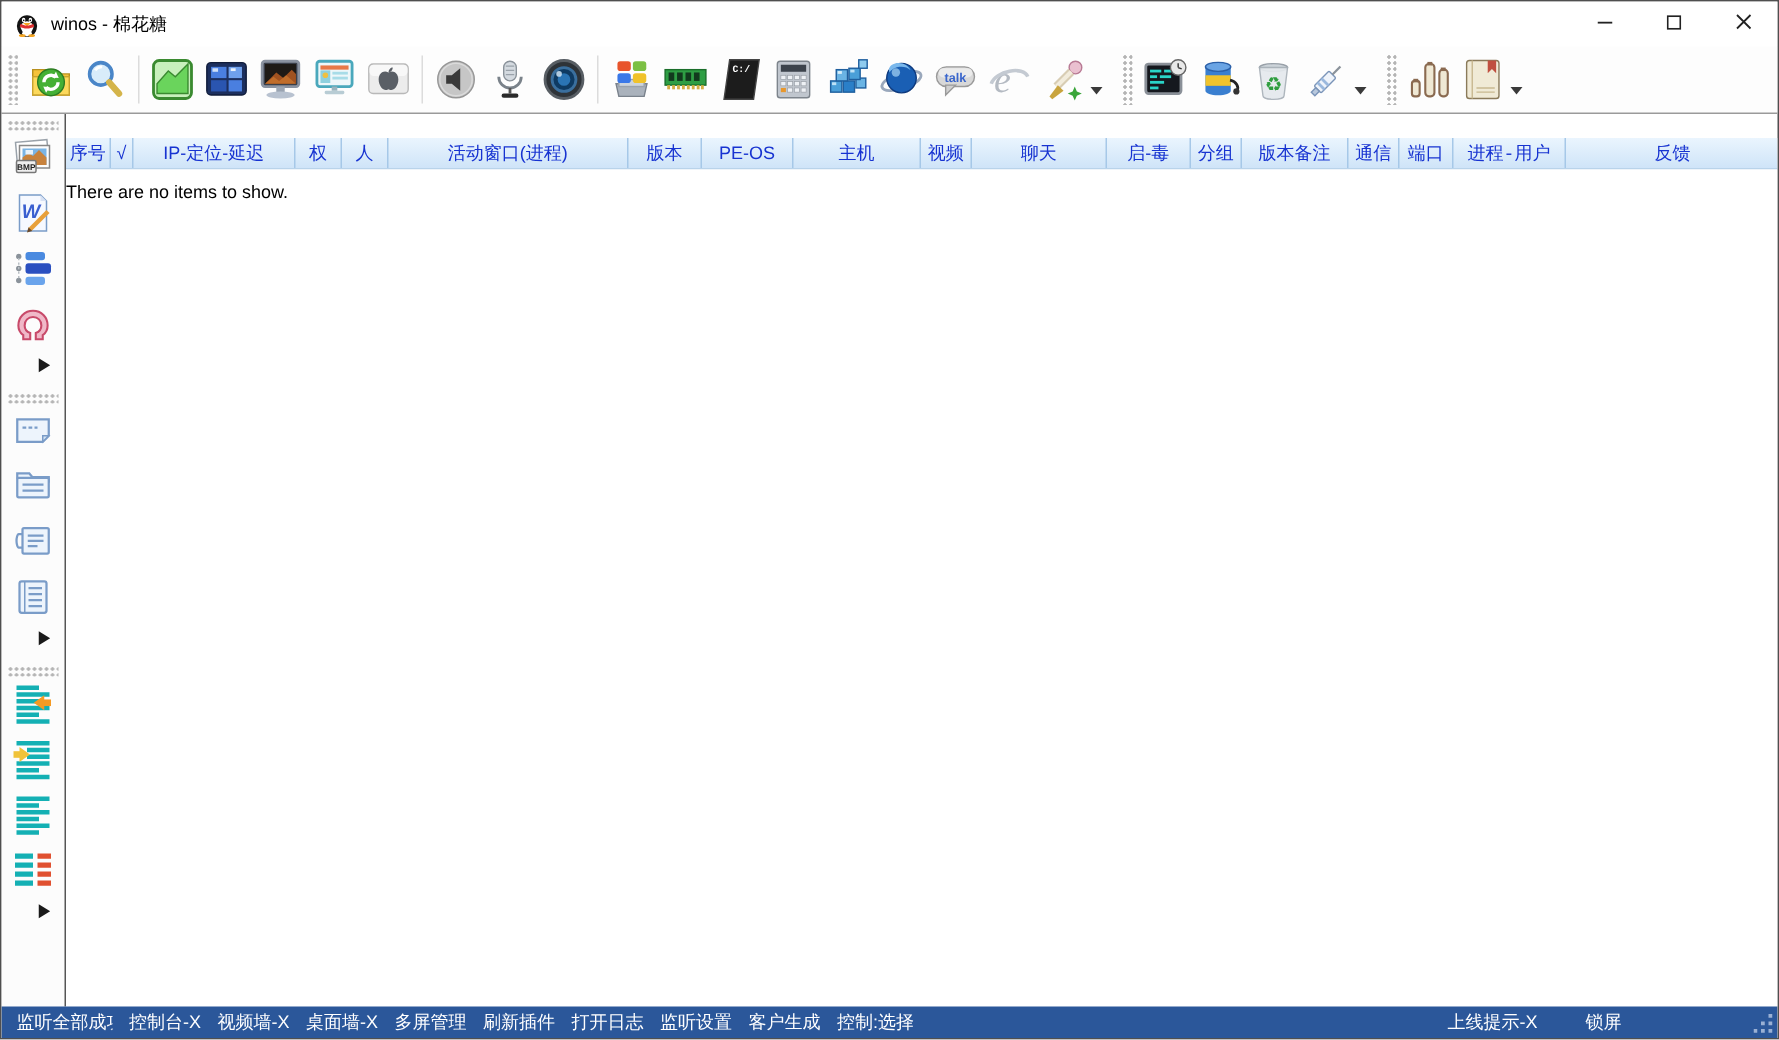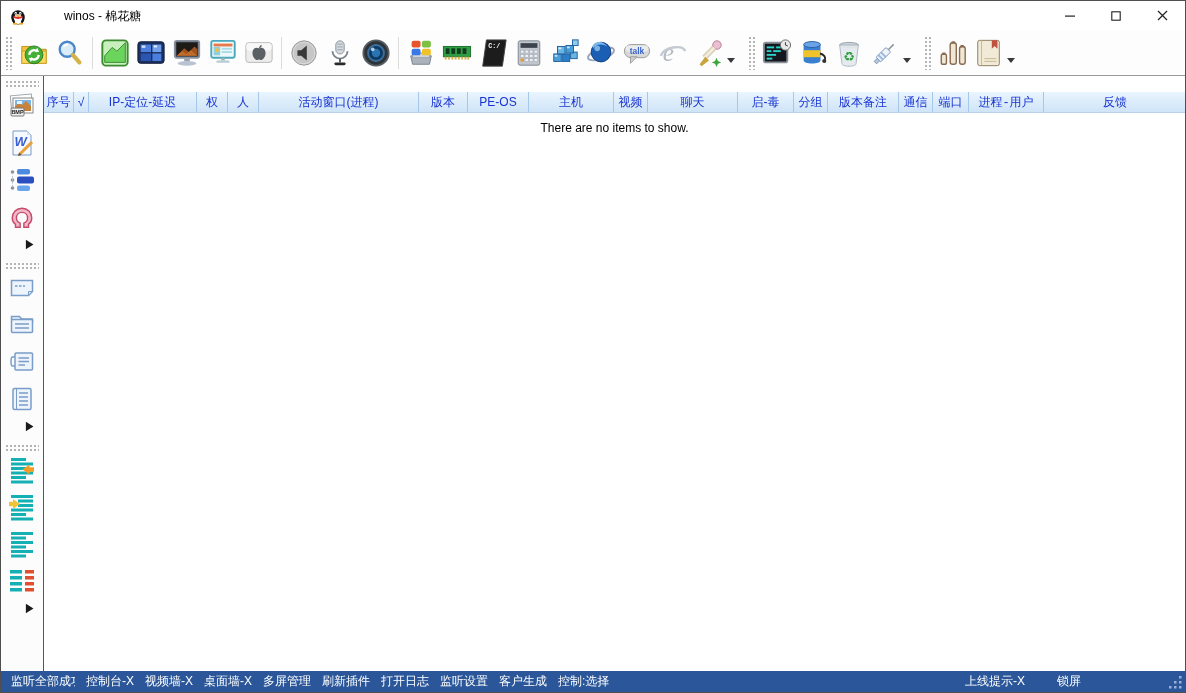--- a/index.html
+++ b/index.html
@@ -5,21 +5,21 @@
   html,body{margin:0;padding:0;background:#d8d8d8;}
   *{box-sizing:border-box;}
   .window{
     width:1186px;height:693px;background:#fff;border:1px solid #4f4f4f;
     display:flex;flex-direction:column;overflow:hidden;
     font-family:"Liberation Sans","DejaVu Sans",sans-serif;
   }
   
   .titlebar{height:30px;flex:none;display:flex;align-items:center;background:#fff;padding-left:8px;}
   .title-icon{width:18px;height:18px;margin-right:7px;flex:none;display:flex;}
-  .title-text{font-size:12px;color:#000;margin-left:30px;}
+  .title-text{font-size:12px;color:#000;}
   .win-controls{margin-left:auto;display:flex;height:100%;}
   .win-btn{width:46px;height:100%;display:flex;align-items:center;justify-content:center;cursor:default;}
   
   .toolbar{height:44px;flex:none;display:flex;align-items:center;background:#fdfdfd;padding:2px 2px;}
   .tb-band{display:flex;align-items:center;height:40px;margin-right:7px;}
   .grip-v{width:7px;height:34px;margin:0 4px 0 2px;flex:none;
     background-image:radial-gradient(#b4b4b4 1px,transparent 1.3px);background-size:4px 4px;}
   .tb-btn{height:38px;display:flex;align-items:center;justify-content:center;padding:0 3px;position:relative;}
   .tb-btn .ic{display:flex;}
   .tb-sep{width:1px;height:32px;background:#dcdcdc;margin:0 4px;flex:none;}
@@ -33,21 +33,21 @@
     background-image:radial-gradient(#b4b4b4 1px,transparent 1.3px);background-size:4px 4px;}
   .sb-btn{width:36px;height:37px;display:flex;align-items:center;justify-content:center;}
   .sb-expand{align-self:flex-end;margin:0 7px 3px 0;display:flex;}
   
   .list-area{flex:1;display:flex;flex-direction:column;border-left:1px solid #565656;min-width:0;}
   .list-header{height:21px;flex:none;display:flex;overflow:hidden;
     background:linear-gradient(#eaf5fe,#cfe4f8);border-bottom:1px solid #b9d3ea;margin-top:16px;}
   .col{height:100%;flex:none;display:flex;align-items:center;justify-content:center;
     font-size:12px;color:#1733d1;border-right:1px solid #a6c8e8;white-space:nowrap;overflow:hidden;}
   .list-body{flex:1;background:#fff;position:relative;}
-  .empty-text{position:absolute;top:8px;left:0;width:100%;text-align:center;font-size:12px;color:#000;}
+  .empty-text{position:absolute;top:8px;left:0;width:100%;text-align:left;font-size:12px;color:#000;}
   
   .statusbar{height:21px;flex:none;background:#2b579a;display:flex;align-items:center;
     color:#fff;font-size:12px;padding:0 6px 0 10px;position:relative;}
   .status-left{display:flex;align-items:center;min-width:0;}
   .status-item{margin-right:11px;white-space:nowrap;flex:none;cursor:default;}
   .status-left .status-item:first-child{max-width:64px;overflow:hidden;}
   .status-right{margin-left:auto;display:flex;align-items:center;gap:32px;padding-right:98px;}
   .status-right .status-item{margin-right:0;}
   .resize-grip{position:absolute;right:3px;bottom:3px;display:flex;}
 </style>

